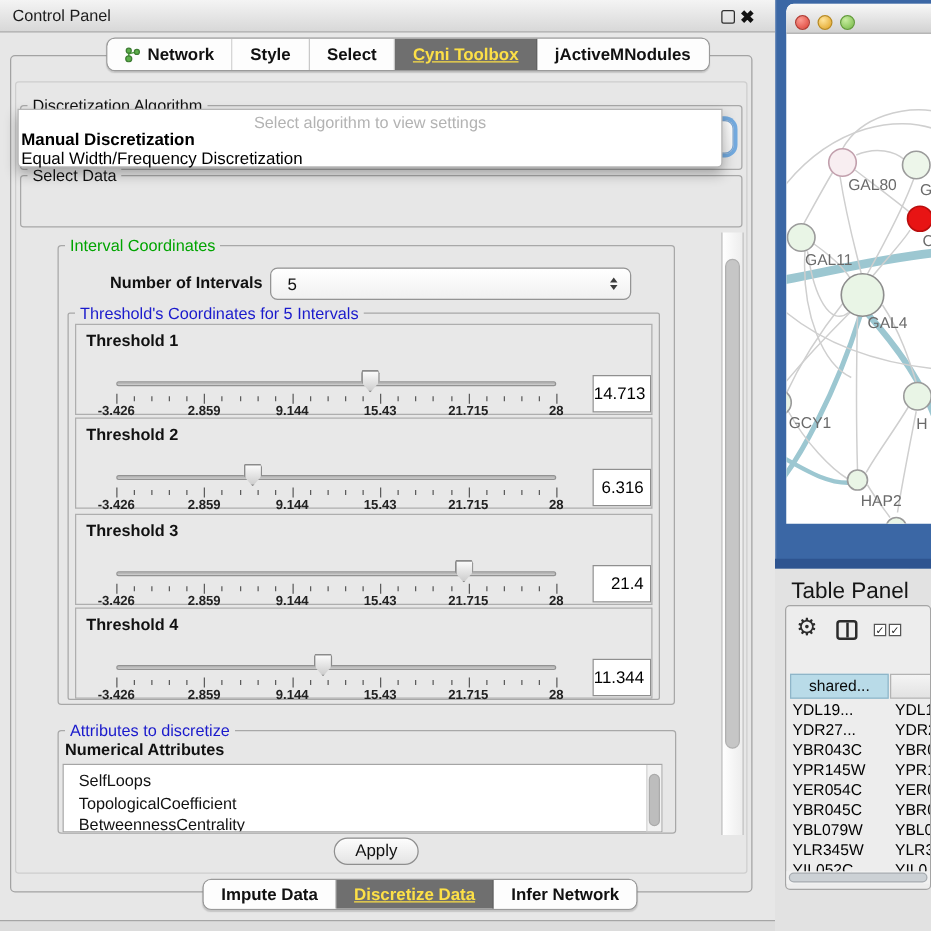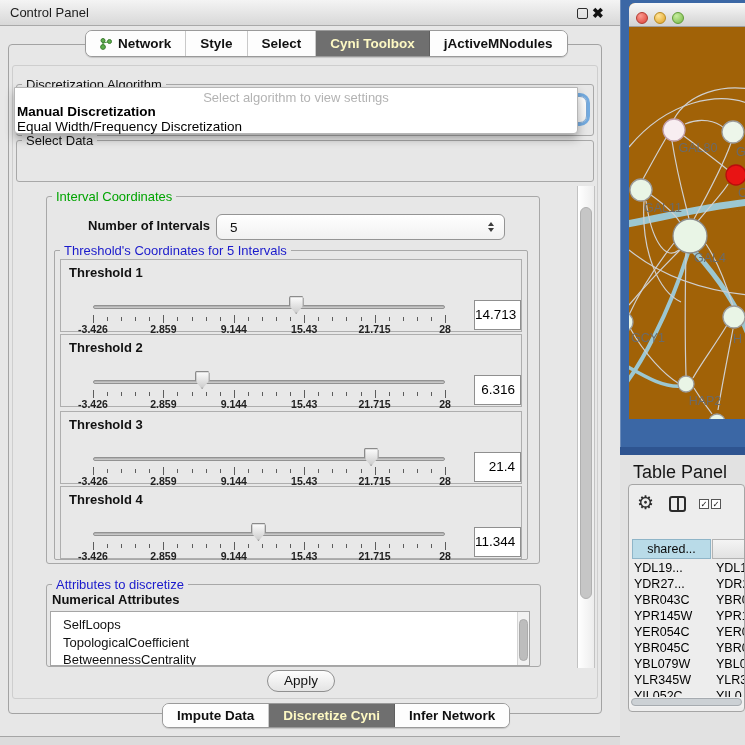--- a/index.html
+++ b/index.html
@@ -17,21 +17,21 @@
 
   .panel-border{position:absolute;border:1px solid #a3a3a3;border-radius:4px;}
   .panel-border.inner{border-color:#cecece;border-radius:3px;}
 
   
   .tabstrip{position:absolute;display:flex;border:1px solid #9a9a9a;border-radius:7px;
       background:#fdfdfd;overflow:hidden;box-shadow:0 1px 1px rgba(0,0,0,.15);}
   .tab{display:flex;align-items:center;gap:5px;padding:0 14px;font-size:13.5px;font-weight:600;color:#111;
       border-right:1px solid #c9c9c9;background:#fdfdfd;white-space:nowrap;}
   .tab:last-child{border-right:none;}
-  .tab.sel{background:#6f6f6f;color:#fef9c3;border-right-color:#5f5f5f;}
+  .tab.sel{background:#6f6f6f;color:#fde047;border-right-color:#5f5f5f;text-decoration:underline;}
 
   
   .group{position:absolute;border:1px solid #a8a8a8;border-radius:3px;}
   .gtitle{position:absolute;top:-8px;left:5px;background:#e7e7e7;padding:0 4px;font-size:13px;color:#111;white-space:nowrap;}
   .gtitle.green{color:#00a400;}
   .gtitle.blue{color:#1a1acc;}
 
   
   .combo{position:absolute;background:linear-gradient(#ffffff,#f1f1f1);border:1px solid #949494;border-radius:6px;}
   .combo .val{position:absolute;left:13px;top:0;line-height:25px;font-size:13.5px;color:#111;white-space:nowrap;}
@@ -71,21 +71,21 @@
   
   .listbox{position:absolute;background:#fff;border:1px solid #a5a5a5;overflow:hidden;}
   .list-item{padding-left:12px;font-size:13px;color:#111;line-height:17.5px;white-space:nowrap;}
 
   .apply-btn{position:absolute;left:267px;top:670px;width:68px;height:22px;border:1px solid #8f8f8f;border-radius:11px;
       background:linear-gradient(#fdfdfd,#e4e4e4);text-align:center;line-height:20px;font-size:13.5px;color:#111;}
 
   
   .blue-frame{position:absolute;left:620px;top:0;width:125px;height:455px;background:#3b67a5;border-left:1px solid #6c8cba;}
   .blue-frame-bottom{position:absolute;left:620px;top:447px;width:125px;height:8px;background:#2e5490;}
-  .macwin{position:absolute;left:629px;top:3px;width:116px;height:416px;background:#a16207;border-radius:6px 0 0 0;overflow:hidden;}
+  .macwin{position:absolute;left:629px;top:3px;width:116px;height:416px;background:#ffffff;border-radius:6px 0 0 0;overflow:hidden;}
   .mac-titlebar{position:absolute;left:0;top:0;width:100%;height:24px;background:linear-gradient(#f8f8f8,#d2d2d2);
       border-bottom:1px solid #9f9f9f;}
   .light{position:absolute;top:9px;width:12px;height:12px;border-radius:50%;}
   .light.red{left:7px;background:radial-gradient(circle at 35% 30%,#fb9a90,#dc4036);border:1px solid #b23a31;}
   .light.yellow{left:25px;background:radial-gradient(circle at 35% 30%,#ffe49a,#dfa01f);border:1px solid #b98a20;}
   .light.green{left:43px;background:radial-gradient(circle at 35% 30%,#c8eda0,#74b844);border:1px solid #619b38;}
   .netsvg{position:absolute;left:0;top:24px;}
 
   .tp-bg{position:absolute;left:620px;top:455px;width:125px;height:290px;background:#e2e2e2;}
   .tp-title{position:absolute;left:13px;top:7px;font-size:18px;color:#151515;}
@@ -356,21 +356,21 @@
     <div class="vtrack" style="left:517px;top:612px;width:12px;height:53px;background:#f2f2f2;border-left:1px solid #d4d4d4;border-right:none;"></div>
     <div class="vthumb" style="left:519px;top:619px;width:9px;height:42px;background:#bdbdbd;border-color:#ababab;border-radius:5px;"></div>
 
     <div class="apply-btn">Apply</div>
 
     <div class="tabstrip" id="bottom-tabs" style="left:162px;top:703px;height:25px;">
         <div class="tab">
           <span>Impute Data</span>
         </div>
         <div class="tab sel">
-          <span>Discretize Cyni</span>
+          <span>Discretize Data</span>
         </div>
         <div class="tab">
           <span>Infer Network</span>
         </div>
       </div>
   </section>
 
   <div class="blue-frame"></div>
   <div class="blue-frame-bottom"></div>
 

